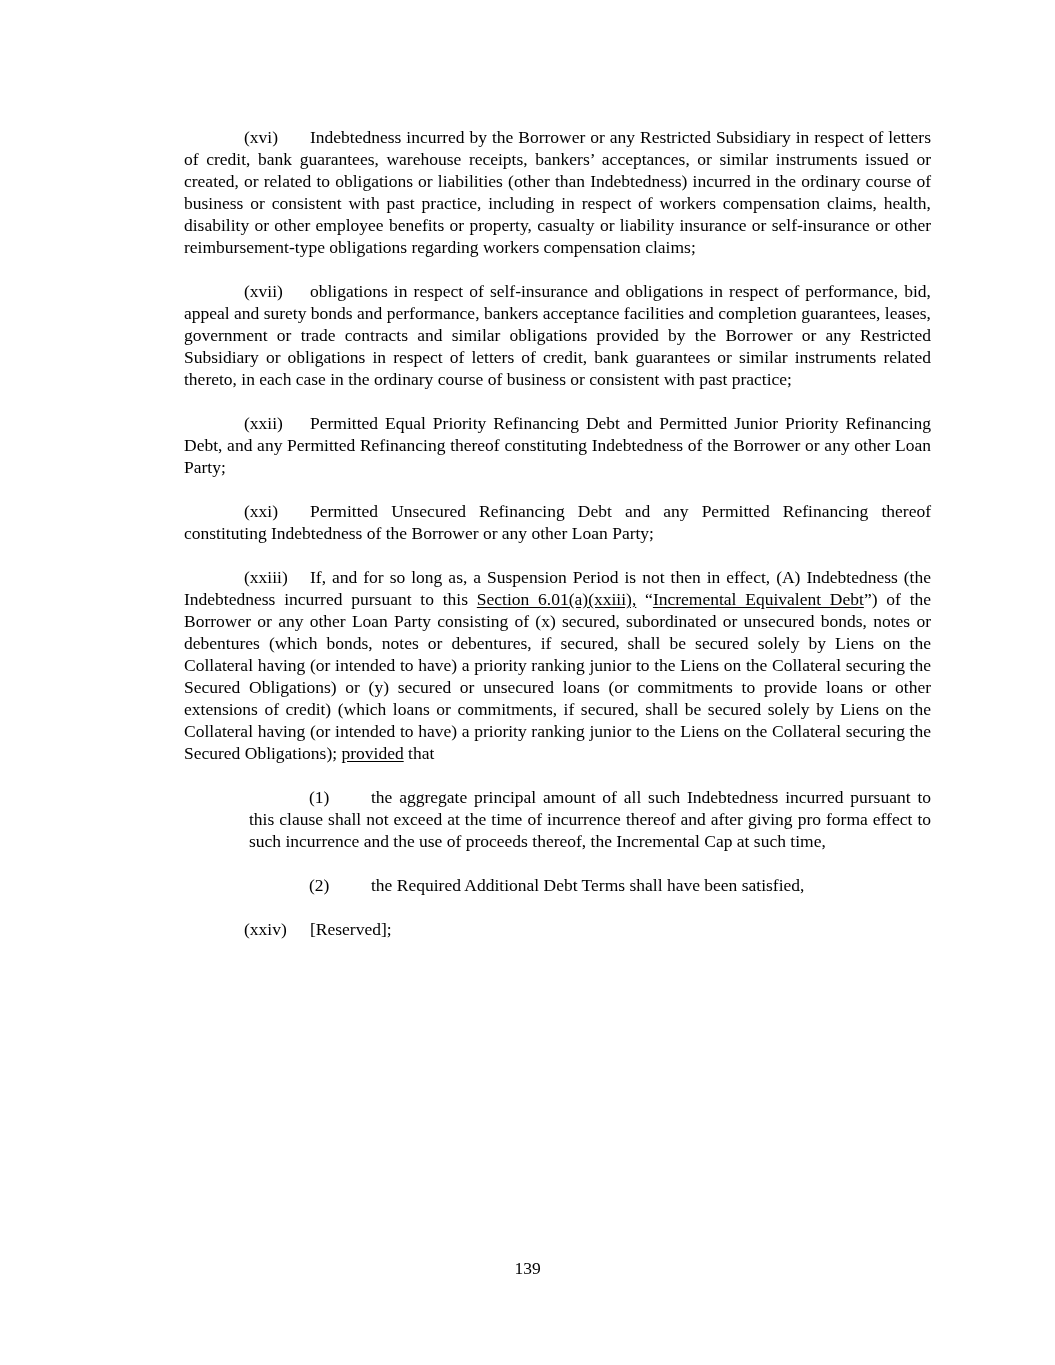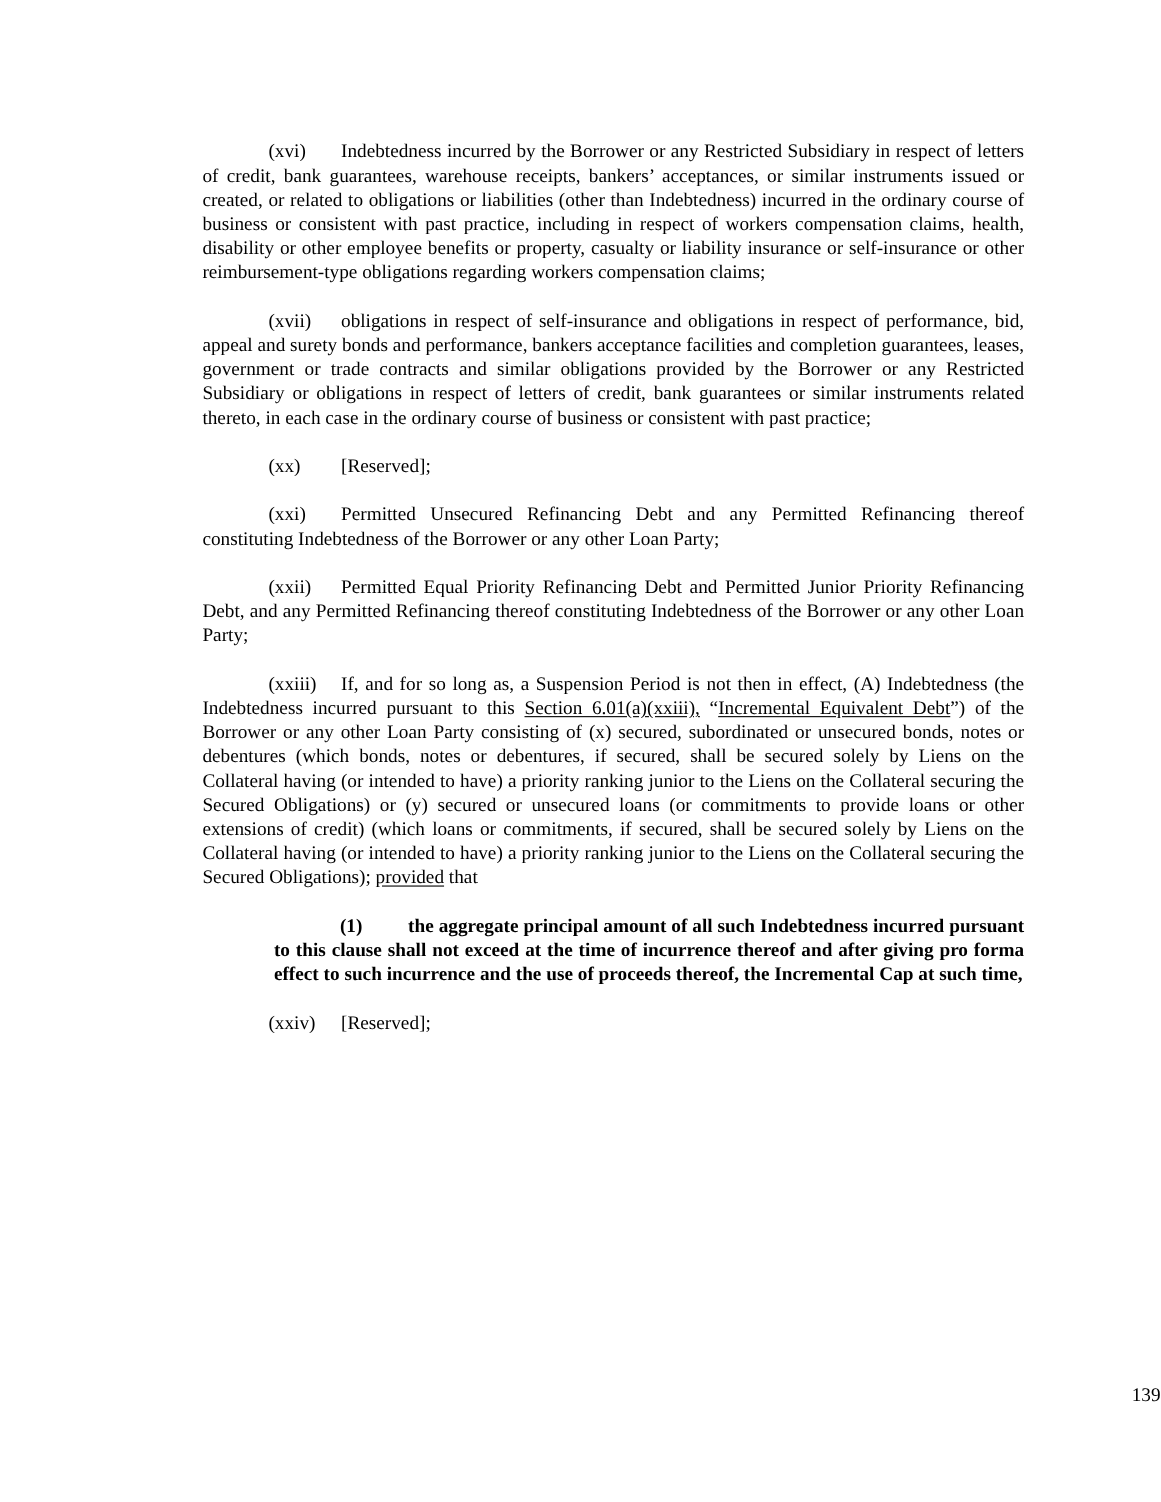--- a/index.html
+++ b/index.html
@@ -23,46 +23,46 @@
     font-size: 17.5px;
     line-height: 22px;
     text-align: justify;
     margin-bottom: 22px;
   }
   .plabel {
     display: inline-block;
     min-width: 66px;
     margin-left: 60px;
   }
-  .para.subclause { margin-left: 65px; font-weight: bold; }
+  .para.subclause { margin-left: 65px; }
   .para.subclause .plabel { margin-left: 60px; min-width: 62px; }
   .para.continuation {
     margin-left: 65px;
     text-indent: 122px;
     text-align: left;
   }
   .u { text-decoration: underline; text-underline-offset: 2px; }
   .page-number {
     position: absolute;
     left: 0;
     right: 0;
     top: 1257px;
-    text-align: right;
+    text-align: center;
     font-size: 17.5px;
     line-height: 22px;
   }
 </style>
 </head>
 <body>
 
 <div class="page">
   <div class="content" id="doc-content">
       <p class="para clause"><span class="plabel">(xvi)</span><span>Indebtedness incurred by the Borrower or any Restricted Subsidiary in respect of letters of credit, bank guarantees, warehouse receipts, bankers’ acceptances, or similar instruments issued or created, or related to obligations or liabilities (other than Indebtedness) incurred in the ordinary course of business or consistent with past practice, including in respect of workers compensation claims, health, disability or other employee benefits or property, casualty or liability insurance or self-insurance or other reimbursement-type obligations regarding workers compensation claims;</span></p>
       <p class="para clause"><span class="plabel">(xvii)</span><span>obligations in respect of self-insurance and obligations in respect of performance, bid, appeal and surety bonds and performance, bankers acceptance facilities and completion guarantees, leases, government or trade contracts and similar obligations provided by the Borrower or any Restricted Subsidiary or obligations in respect of letters of credit, bank guarantees or similar instruments related thereto, in each case in the ordinary course of business or consistent with past practice;</span></p>
-      <p class="para clause"><span class="plabel">(xx)</span><span>[Reserved];</span></p>
+      <p class="para clause"><span class="plabel">(xxii)</span><span>Permitted Equal Priority Refinancing Debt and Permitted Junior Priority Refinancing Debt, and any Permitted Refinancing thereof constituting Indebtedness of the Borrower or any other Loan Party;</span></p>
       <p class="para clause"><span class="plabel">(xxi)</span><span>Permitted Unsecured Refinancing Debt and any Permitted Refinancing thereof constituting Indebtedness of the Borrower or any other Loan Party;</span></p>
-      <p class="para clause"><span class="plabel">(xxii)</span><span>Permitted Equal Priority Refinancing Debt and Permitted Junior Priority Refinancing Debt, and any Permitted Refinancing thereof constituting Indebtedness of the Borrower or any other Loan Party;</span></p>
       <p class="para clause"><span class="plabel">(xxiii)</span><span>If, and for so long as, a Suspension Period is not then in effect, (A) Indebtedness (the Indebtedness incurred pursuant to this </span><span class="u">Section 6.01(a)(xxiii),</span><span> “</span><span class="u">Incremental Equivalent Debt</span><span>”) of the Borrower or any other Loan Party consisting of (x) secured, subordinated or unsecured bonds, notes or debentures (which bonds, notes or debentures, if secured, shall be secured solely by Liens on the Collateral having (or intended to have) a priority ranking junior to the Liens on the Collateral securing the Secured Obligations) or (y) secured or unsecured loans (or commitments to provide loans or other extensions of credit) (which loans or commitments, if secured, shall be secured solely by Liens on the Collateral having (or intended to have) a priority ranking junior to the Liens on the Collateral securing the Secured Obligations); </span><span class="u">provided</span><span> that</span></p>
       <p class="para subclause"><span class="plabel">(1)</span><span>the aggregate principal amount of all such Indebtedness incurred pursuant to this clause shall not exceed at the time of incurrence thereof and after giving pro forma effect to such incurrence and the use of proceeds thereof, the Incremental Cap at such time,</span></p>
+      <p class="para subclause"><span class="plabel">(2)</span><span>the Required Additional Debt Terms shall have been satisfied,</span></p>
       <p class="para clause"><span class="plabel">(xxiv)</span><span>[Reserved];</span></p>
     </div>
   <div class="page-number">139</div>
 </div>
 
 </body></html>

